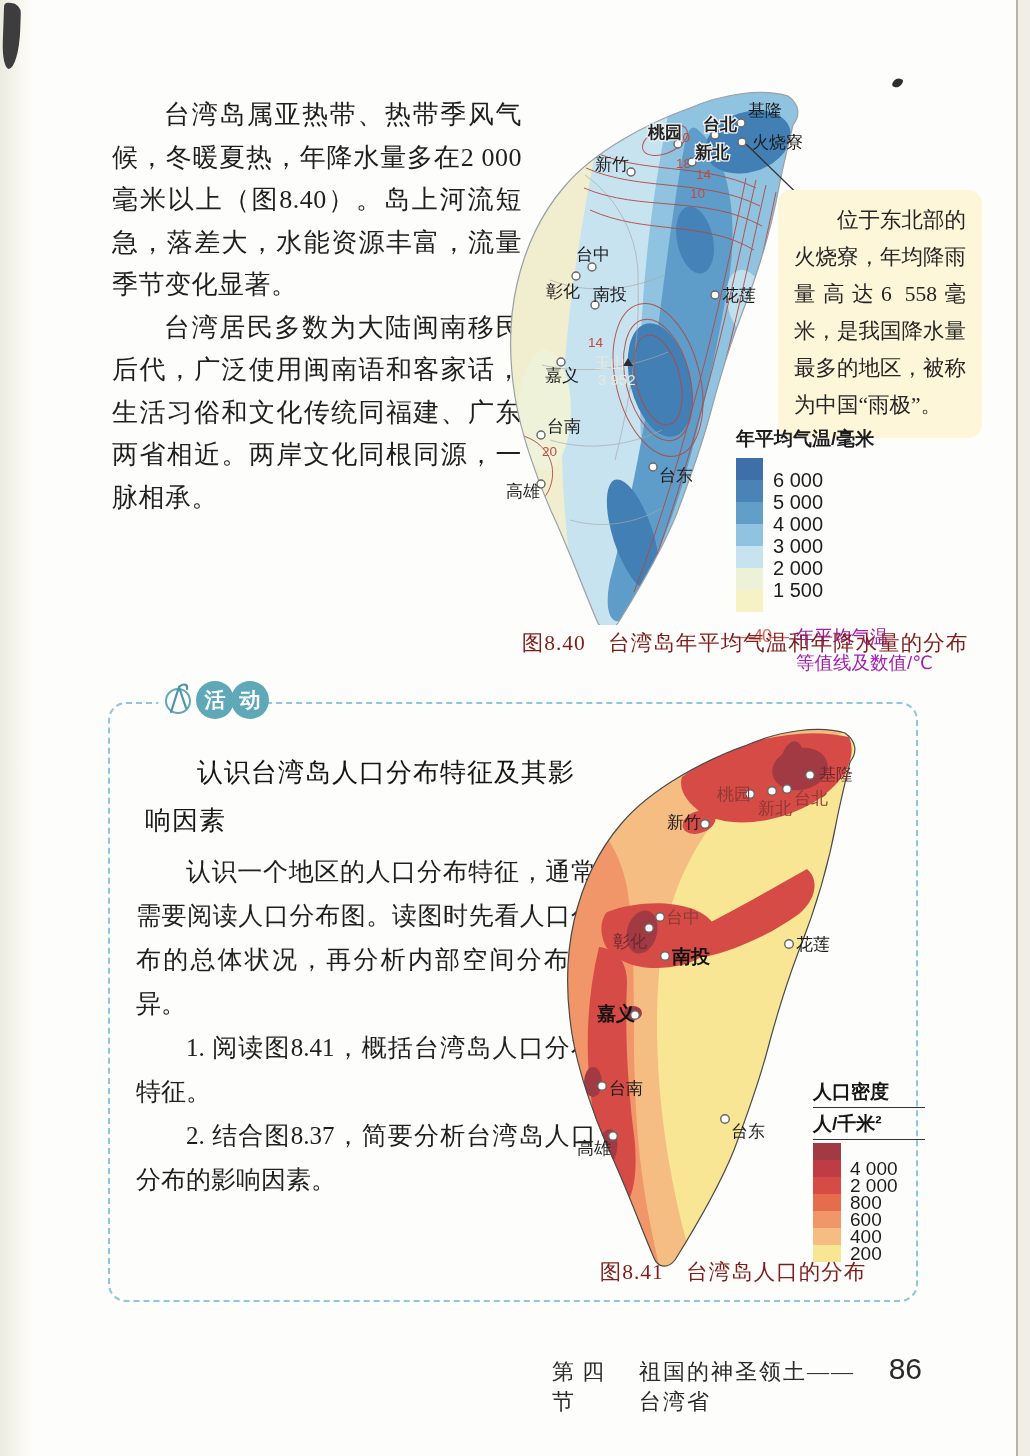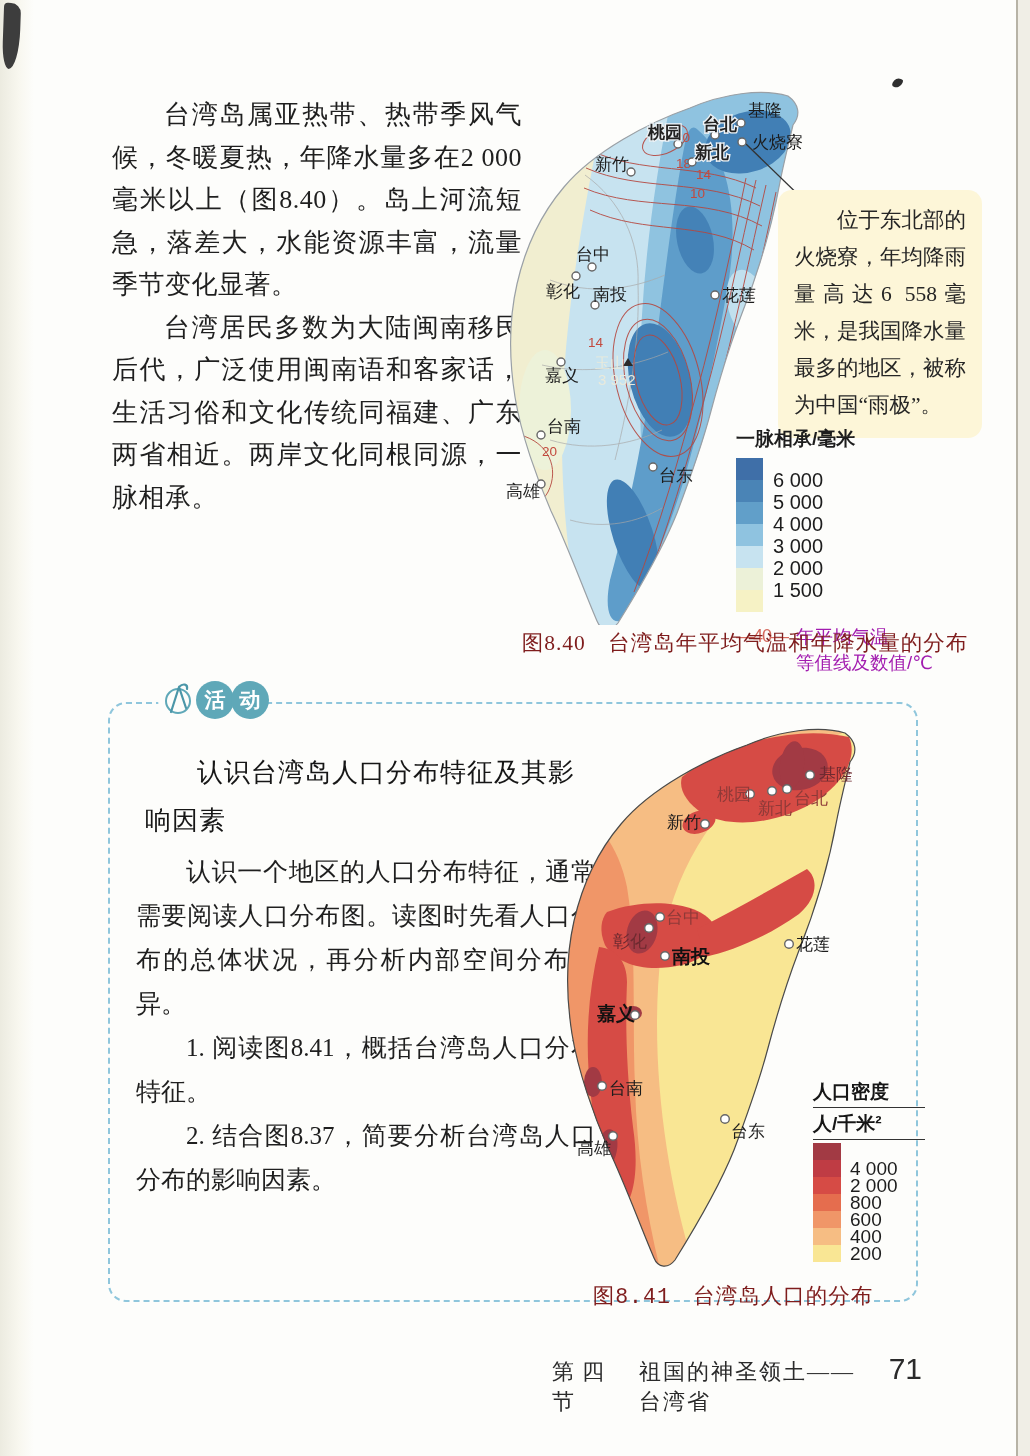--- a/index.html
+++ b/index.html
@@ -54,21 +54,21 @@
   
   .fig841{position:absolute;left:437px;top:13px;width:372px;height:578px;}
   .lg841{position:absolute;left:266px;top:362px;width:120px;
          font-family:"Liberation Sans","DejaVu Sans",sans-serif;}
   .lg841 .t1,.lg841 .t2{font-size:19px;color:#161616;border-bottom:1.6px solid #333;
         padding-bottom:2px;margin-bottom:3px;width:112px;font-weight:bold;}
   .lg841 .lg-bar i{height:17px;}
   .lg841 .lg-bar{width:28px;}
   .lg841 .lg-labels{padding-top:17px;margin-left:9px;}
   .lg841 .lg-labels span{height:17px;line-height:17px;font-size:19px;}
-  .fig841 .figcap{top:564px;font-family:Liberation Mono, monospace;}
+  .fig841 .figcap{top:540px;}
   
   .footer{position:absolute;left:552px;top:1352px;width:370px;display:flex;align-items:baseline;
           color:#2a2a2a;}
   .footer .sec{font-size:22px;letter-spacing:8px;}
   .footer .ttl{font-size:22px;letter-spacing:2px;margin-left:14px;}
   .footer .num{font-size:30px;margin-left:16px;font-family:"Liberation Sans","DejaVu Sans",sans-serif;}
   
   text{font-family:"Liberation Sans","DejaVu Sans",sans-serif;}
   .cl{font-size:17px;fill:#1c1c1c;}
   .cl-halo{font-size:17px;fill:#222;stroke:#eef2f5;stroke-width:2.6px;paint-order:stroke;font-weight:bold;}
@@ -188,21 +188,21 @@
       <text class="cl" x="55" y="301">嘉义</text>
       <text class="cl" x="57" y="352">台南</text>
       <text class="cl" x="16" y="417">高雄</text>
       <text class="cl" x="169" y="401">台东</text>
     </g>
   </svg>
 
   <div class="callout">位于东北部的火烧寮，年均降雨量高达6 558毫米，是我国降水量最多的地区，被称为中国“雨极”。</div>
 
   <div class="lg840 sans">
-    <div class="lg-title">一脉相承/毫米</div>
+    <div class="lg-title">年平均气温/毫米</div>
     <div class="lg-flex">
       <div class="lg-bar">
         <i style="background: rgb(63, 111, 168);"></i>
         <i style="background: rgb(74, 132, 182);"></i>
         <i style="background: rgb(97, 159, 201);"></i>
         <i style="background: rgb(143, 195, 224);"></i>
         <i style="background: rgb(199, 227, 240);"></i>
         <i style="background: rgb(236, 241, 216);"></i>
         <i style="background: rgb(246, 242, 197);"></i>
       </div>
@@ -331,14 +331,14 @@
       </div>
     </div>
 
     <div class="figcap">图8.41　台湾岛人口的分布</div>
   </div>
 </div>
 
 <div class="footer">
   <span class="sec">第四节</span>
   <span class="ttl">祖国的神圣领土——台湾省</span>
-  <span class="num">71</span>
+  <span class="num">86</span>
 </div>
 
 </body></html>

